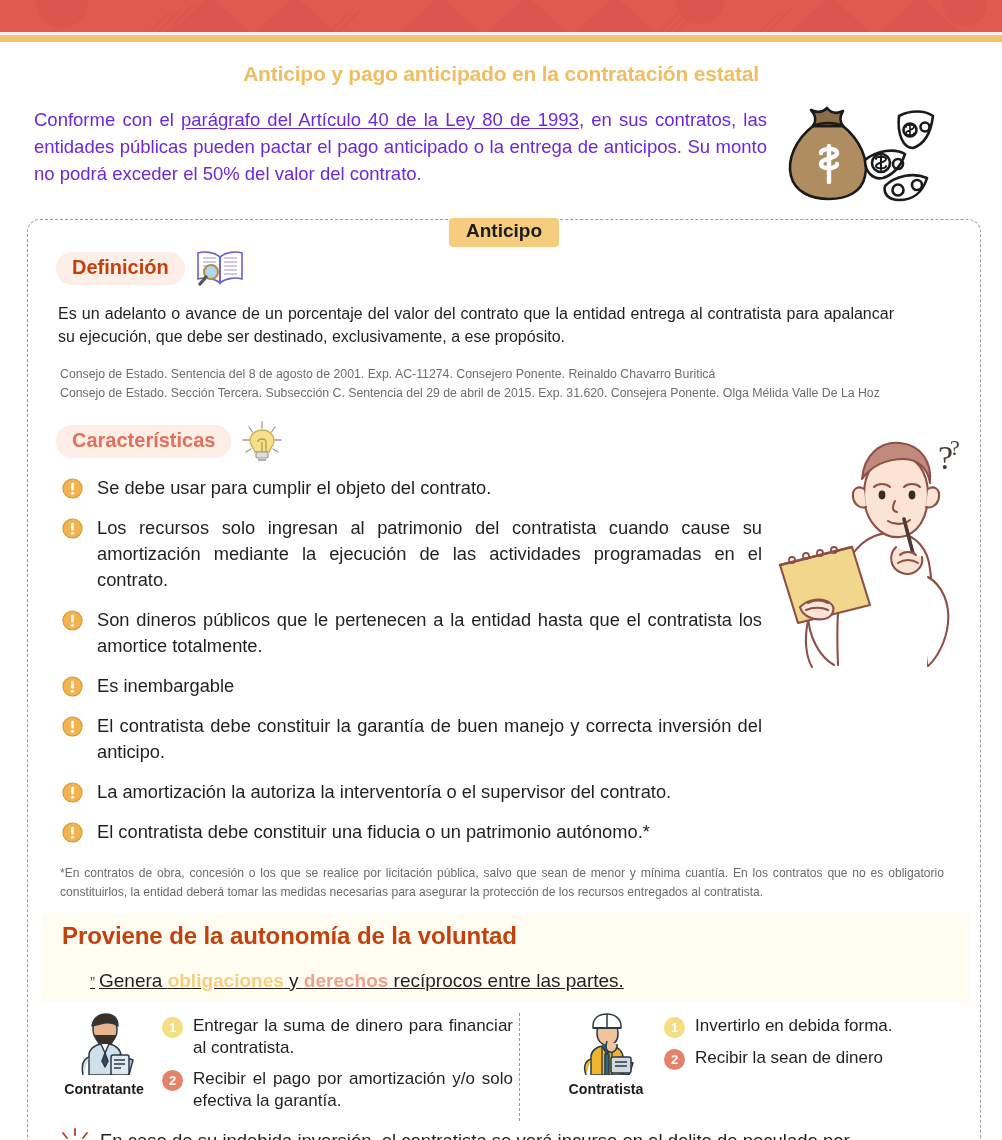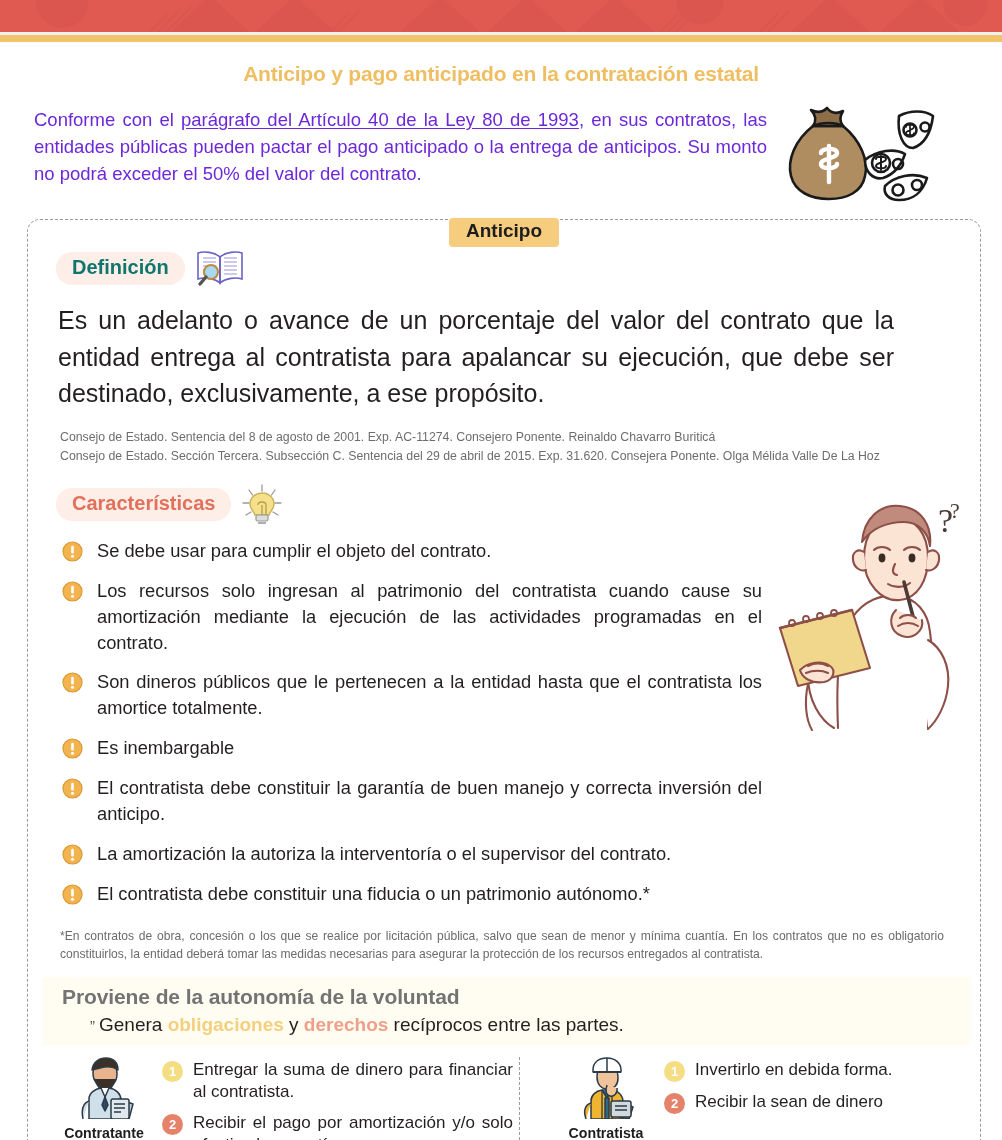--- a/index.html
+++ b/index.html
@@ -83,31 +83,31 @@
     padding:26px 0 10px;
     margin-top:14px;
     background:#fff;
     position:relative;
   }
 
   
   .pill-row{display:flex;align-items:center;gap:9px;padding:0 0 0 28px;}
   .pill{
     background:#fdeee7;
-    color:#0f766e;
+    color:#c2410c;
     font-weight:bold;
     font-size:20px;
     border-radius:16px;
     padding:4px 16px 6px;
     line-height:1.15;
   }
   .pill.caract{color:#e2705a;}
 
   .body-text{
-    font-size:25px;
+    font-size:16px;
     line-height:1.46;
     text-align:justify;
     color:#231f20;
     padding:12px 86px 0 30px;
   }
 
   .cites{
     padding:16px 55px 0 32px;
     font-size:12.3px;
     line-height:1.55;
@@ -139,24 +139,24 @@
     font-size:12.1px;line-height:1.5;color:#6b6b6b;text-align:justify;
   }
 
   
   .band{
     background:#fffdf2;
     margin:13px 10px 0 14px;
     padding:8px 0 10px 20px;
   }
   .band h3{
-    margin:0;font-size:21px;font-weight:bold;color:#737373;letter-spacing:-.1px;
+    margin:0;font-size:24px;font-weight:bold;color:#c2410c;letter-spacing:-.1px;
   }
   .band .sub{
-    font-size:19px;margin-top:5px;padding-left:28px;color:#231f20;
+    font-size:19px;margin-top:20px;padding-left:28px;color:#231f20;text-decoration:underline;
   }
   .band .sub .obl{color:#f3cf7e;font-weight:bold;}
   .band .sub .der{color:#f0a08a;font-weight:bold;}
   .quote-glyph{color:#555;font-size:15px;margin-right:4px;}
 
   
   .parties{
     display:flex;
     margin:11px 0 0 0;
     padding:0 24px 0 30px;

